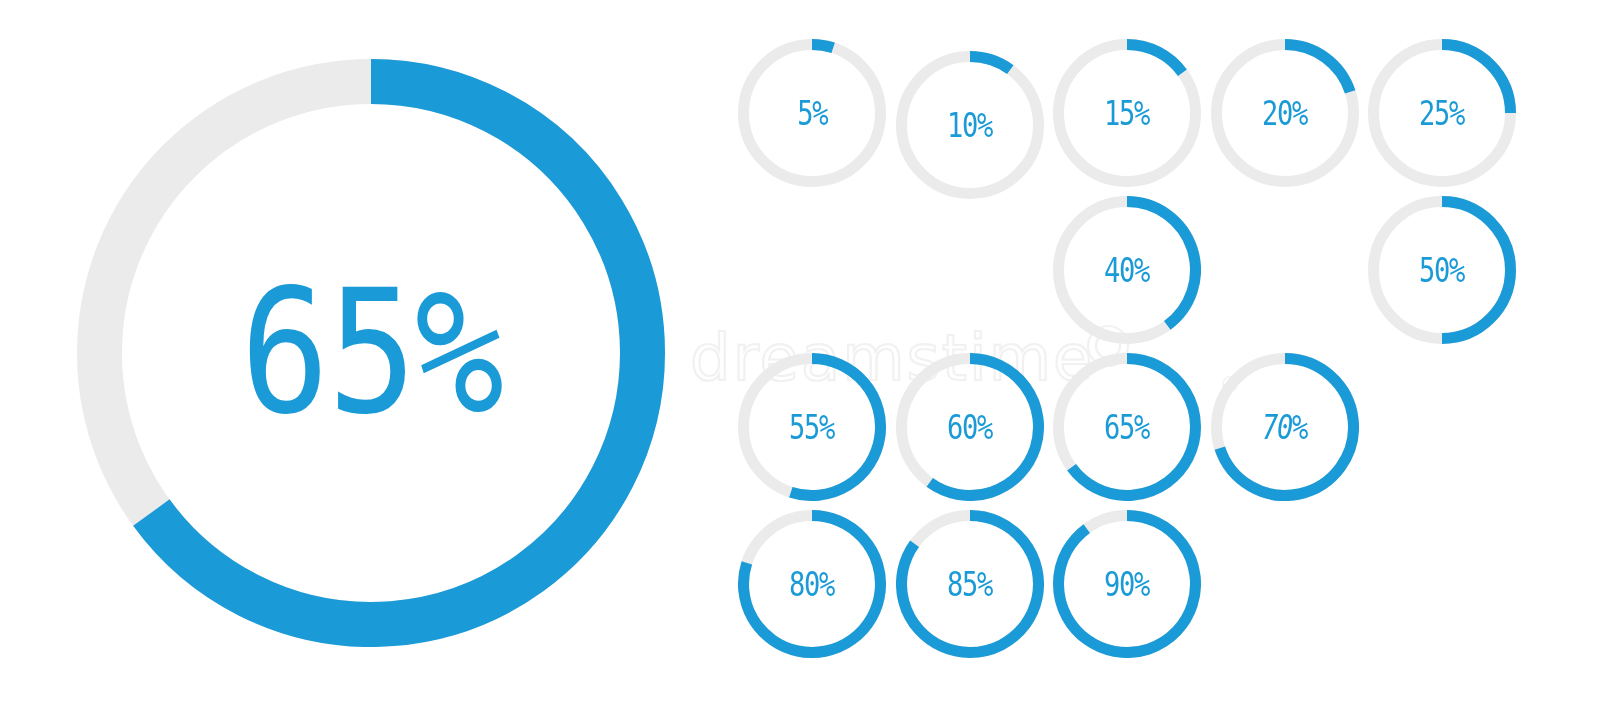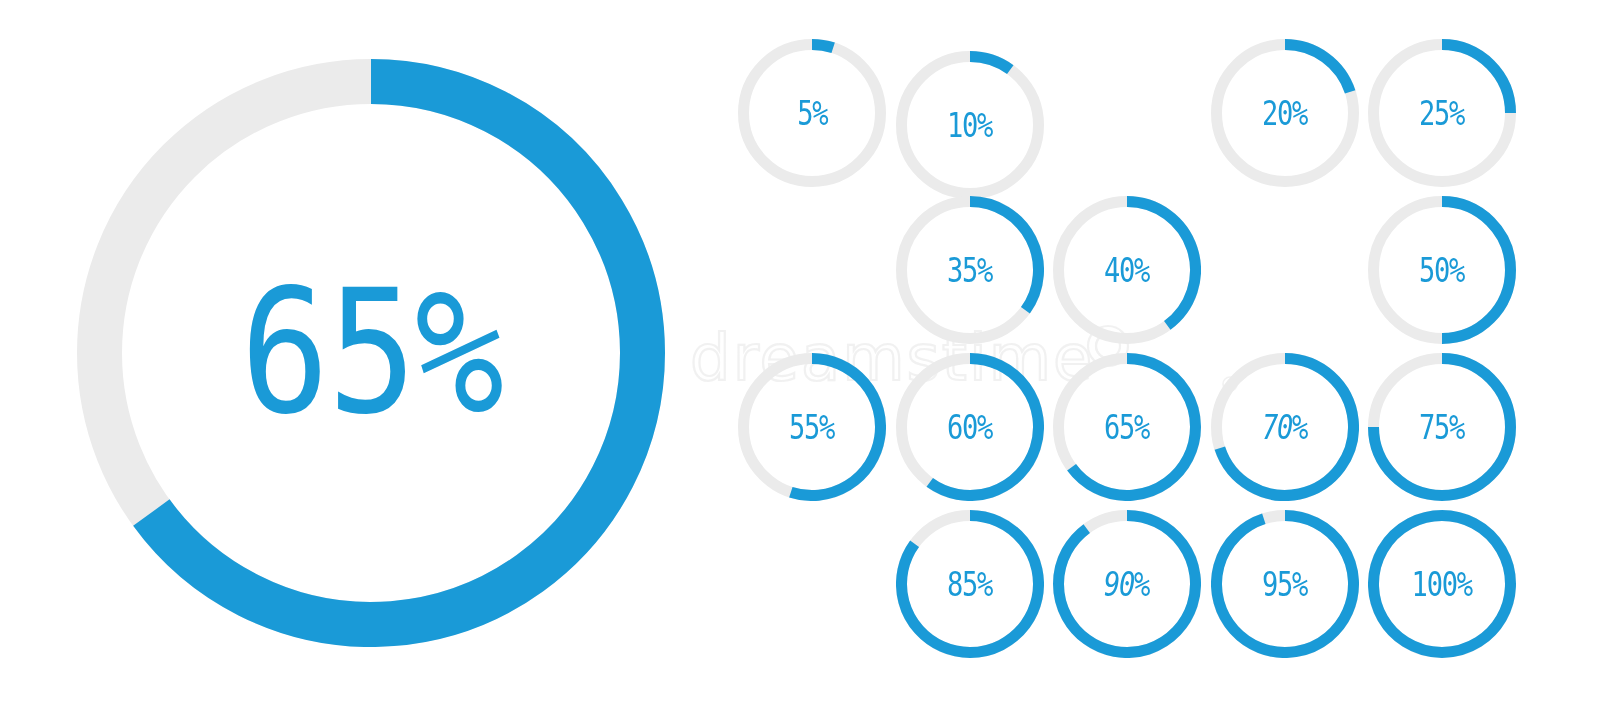--- a/index.html
+++ b/index.html
@@ -147,47 +147,47 @@
       </div>
       <div class="gauge-cell" style="left: 157.5px; top: 12px;">
         <svg viewBox="0 0 148 148">
           <circle cx="74" cy="74" r="68.5" fill="none" stroke="#ebebeb" stroke-width="11"></circle>
           <path fill="none" stroke="#1a9ad7" stroke-width="11" d="M 74 5.5 A 68.5 68.5 0 0 1 114.2632897820344 18.5823358853161"></path>
         </svg>
         <div class="cell-label">
           <span>10%</span>
         </div>
       </div>
+      <div class="gauge-cell" style="left: 315px; top: 0px;">
+        <svg viewBox="0 0 148 148">
+          <circle cx="74" cy="74" r="68.5" fill="none" stroke="#ebebeb" stroke-width="11"></circle>
+          <path fill="none" stroke="#1a9ad7" stroke-width="11" d="M 74 5.5 A 68.5 68.5 0 0 1 129.4176641146839 33.73671021796559"></path>
+        </svg>
+        <div class="cell-label">
+          <span>15%</span>
+        </div>
+      </div>
       <div class="gauge-cell" style="left: 472.5px; top: 0px;">
         <svg viewBox="0 0 148 148">
           <circle cx="74" cy="74" r="68.5" fill="none" stroke="#ebebeb" stroke-width="11"></circle>
           <path fill="none" stroke="#1a9ad7" stroke-width="11" d="M 74 5.5 A 68.5 68.5 0 0 1 139.147371366218 52.8323358853161"></path>
         </svg>
         <div class="cell-label">
           <span>20%</span>
         </div>
       </div>
       <div class="gauge-cell" style="left: 630px; top: 0px;">
         <svg viewBox="0 0 148 148">
           <circle cx="74" cy="74" r="68.5" fill="none" stroke="#ebebeb" stroke-width="11"></circle>
           <path fill="none" stroke="#1a9ad7" stroke-width="11" d="M 74 5.5 A 68.5 68.5 0 0 1 142.5 74"></path>
         </svg>
         <div class="cell-label">
           <span>25%</span>
         </div>
       </div>
-      <div class="gauge-cell" style="left: 157.5px; top: 157px;">
-        <svg viewBox="0 0 148 148">
-          <circle cx="74" cy="74" r="68.5" fill="none" stroke="#ebebeb" stroke-width="11"></circle>
-          <path fill="none" stroke="#1a9ad7" stroke-width="11" d="M 74 5.5 A 68.5 68.5 0 0 1 129.4176641146839 114.2632897820344"></path>
-        </svg>
-        <div class="cell-label">
-          <span>35%</span>
-        </div>
-      </div>
       <div class="gauge-cell" style="left: 315px; top: 157px;">
         <svg viewBox="0 0 148 148">
           <circle cx="74" cy="74" r="68.5" fill="none" stroke="#ebebeb" stroke-width="11"></circle>
           <path fill="none" stroke="#1a9ad7" stroke-width="11" d="M 74 5.5 A 68.5 68.5 0 0 1 114.2632897820344 129.4176641146839"></path>
         </svg>
         <div class="cell-label">
           <span>40%</span>
         </div>
       </div>
       <div class="gauge-cell" style="left: 630px; top: 157px;">
@@ -228,60 +228,42 @@
       </div>
       <div class="gauge-cell" style="left: 472.5px; top: 314px; font-style: italic;">
         <svg viewBox="0 0 148 148">
           <circle cx="74" cy="74" r="68.5" fill="none" stroke="#ebebeb" stroke-width="11"></circle>
           <path fill="none" stroke="#1a9ad7" stroke-width="11" d="M 74 5.5 A 68.5 68.5 0 1 1 8.85262863378199 95.1676641146839"></path>
         </svg>
         <div class="cell-label">
           <span>70%</span>
         </div>
       </div>
-      <div class="gauge-cell" style="left: 630px; top: 314px;">
-        <svg viewBox="0 0 148 148">
-          <circle cx="74" cy="74" r="68.5" fill="none" stroke="#ebebeb" stroke-width="11"></circle>
-          <path fill="none" stroke="#1a9ad7" stroke-width="11" d="M 74 5.5 A 68.5 68.5 0 1 1 5.5 74.00000000000001"></path>
-        </svg>
-        <div class="cell-label">
-          <span>75%</span>
+      <div class="gauge-cell" style="left: 0px; top: 471px;">
+        <svg viewBox="0 0 148 148">
+          <circle cx="74" cy="74" r="68.5" fill="none" stroke="#ebebeb" stroke-width="11"></circle>
+          <path fill="none" stroke="#1a9ad7" stroke-width="11" d="M 74 5.5 A 68.5 68.5 0 1 1 8.852628633781976 52.83233588531611"></path>
+        </svg>
+        <div class="cell-label">
+          <span>80%</span>
         </div>
       </div>
       <div class="gauge-cell" style="left: 157.5px; top: 471px;">
         <svg viewBox="0 0 148 148">
           <circle cx="74" cy="74" r="68.5" fill="none" stroke="#ebebeb" stroke-width="11"></circle>
           <path fill="none" stroke="#1a9ad7" stroke-width="11" d="M 74 5.5 A 68.5 68.5 0 1 1 18.58233588531609 33.736710217965594"></path>
         </svg>
         <div class="cell-label">
           <span>85%</span>
         </div>
       </div>
-      <div class="gauge-cell" style="left: 315px; top: 471px; font-style: italic;">
+      <div class="gauge-cell" style="left: 315px; top: 471px;">
         <svg viewBox="0 0 148 148">
           <circle cx="74" cy="74" r="68.5" fill="none" stroke="#ebebeb" stroke-width="11"></circle>
           <path fill="none" stroke="#1a9ad7" stroke-width="11" d="M 74 5.5 A 68.5 68.5 0 1 1 33.73671021796558 18.582335885316105"></path>
         </svg>
         <div class="cell-label">
           <span>90%</span>
         </div>
       </div>
-      <div class="gauge-cell" style="left: 472.5px; top: 471px;">
-        <svg viewBox="0 0 148 148">
-          <circle cx="74" cy="74" r="68.5" fill="none" stroke="#ebebeb" stroke-width="11"></circle>
-          <path fill="none" stroke="#1a9ad7" stroke-width="11" d="M 74 5.5 A 68.5 68.5 0 1 1 52.83233588531609 8.85262863378199"></path>
-        </svg>
-        <div class="cell-label">
-          <span>95%</span>
-        </div>
-      </div>
-      <div class="gauge-cell" style="left: 630px; top: 471px;">
-        <svg viewBox="0 0 148 148">
-          <circle cx="74" cy="74" r="68.5" fill="none" stroke="#ebebeb" stroke-width="11"></circle>
-          <path fill="none" stroke="#1a9ad7" stroke-width="11" d="M 74 5.5 A 68.5 68.5 0 1 1 73.99 5.5"></path>
-        </svg>
-        <div class="cell-label">
-          <span>100%</span>
-        </div>
-      </div>
     </div>
 
 </div>
 
 </body></html>

